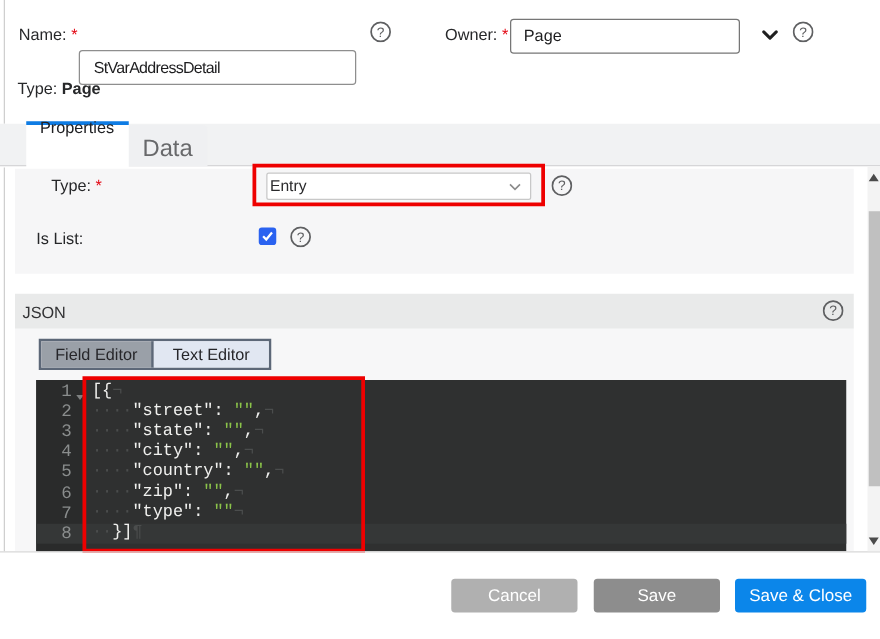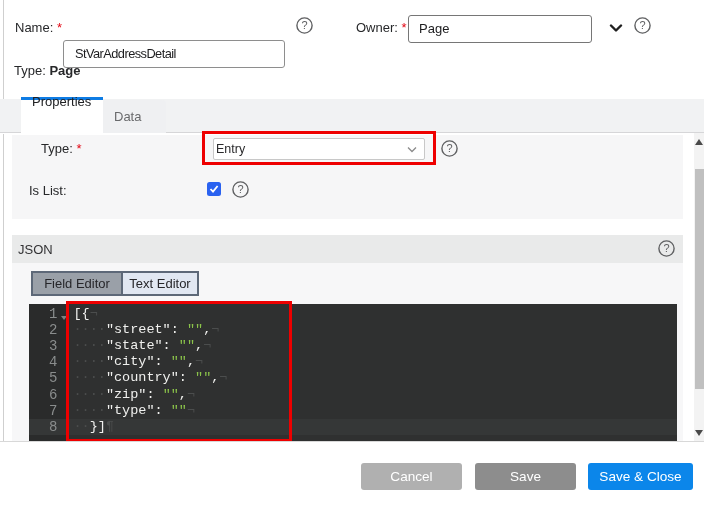--- a/index.html
+++ b/index.html
@@ -35,21 +35,21 @@
       <circle cx="8.5" cy="8.5" r="7.6" fill="none" stroke="#5f6062" stroke-width="1.4"></circle>
       <text x="8.5" y="12.4" font-size="11" fill="#5f6062" text-anchor="middle" font-family="Liberation Sans">?</text>
     </svg>
 
   <div class="abs lbl" style="left:14px; top:63px;">Type: <b>Page</b></div>
 
   <div class="abs" style="left:0; top:99px; width:704px; height:34px; background:#f1f2f3; border-bottom:1px solid #d6d6d8;"></div>
   <div class="abs" style="left:102px; top:100px; width:64px; height:33px; background:#eff0f2; border-radius:4px 4px 0 0;"></div>
   <div class="abs" style="left:21px; top:97px; width:82px; height:37px; background:#fff; border-top:3px solid #0e7ce4;"></div>
   <div class="abs" style="left:32px; top:94px; font-size:13px; color:#202124;">Properties</div>
-  <div class="abs" style="left:114px; top:109px; font-size:13px; color:#68696b;">Data</div>
+  <div class="abs" style="left:114px; top:109px; font-size:19px; color:#68696b;">Data</div>
 
   <div class="abs" style="left:12px; top:135px; width:671px; height:84px; background:#f6f6f7;"></div>
   <div class="abs lbl" style="left:41px; top:141px;">Type:&nbsp;<span class="red">*</span></div>
   <div class="abs" style="left:213px; top:138px; width:212px; height:22px; background:#fff; border:1px solid #c8c8c8; border-radius:2px; font-size:12.5px; color:#2a2a2c; line-height:20px; padding-left:2px;">Entry</div>
   <svg class="abs" style="left:406px; top:146px;" width="12" height="8" viewBox="0 0 12 8">
       <path d="M2 1.5 L6 5.5 L10 1.5" fill="none" stroke="#8b8b8b" stroke-width="1.3"></path>
     </svg>
   <svg class="abs help" style="left:441px; top:140px;" viewBox="0 0 17 17">
       <circle cx="8.5" cy="8.5" r="7.6" fill="none" stroke="#5f6062" stroke-width="1.4"></circle>
       <text x="8.5" y="12.4" font-size="11" fill="#5f6062" text-anchor="middle" font-family="Liberation Sans">?</text>
@@ -68,21 +68,21 @@
   <div class="abs" style="left:12px; top:235px; width:671px; height:28px; background:#e9eaea;"></div>
   <div class="abs" style="left:18px; top:242px; font-size:13px; color:#323234;">JSON</div>
   <svg class="abs" style="left:658px; top:240px; width:17px; height:17px;" viewBox="0 0 17 17">
       <circle cx="8.5" cy="8.5" r="7.6" fill="none" stroke="#5f6062" stroke-width="1.4"></circle>
       <text x="8.5" y="12.4" font-size="11" fill="#5f6062" text-anchor="middle" font-family="Liberation Sans">?</text>
     </svg>
   <div class="abs" style="left:12px; top:263px; width:671px; height:178px; background:#f7f7f8;"></div>
 
   <div class="abs" style="left:31px; top:271px; height:25px; border:2px solid #5d6878; display:flex;">
     <div style="width:90px; background:#9aa0a8; font-size:13px; color:#26262a; text-align:center; line-height:21px; border-right:2px solid #5d6878;">Field Editor</div>
-    <div style="width:74px; background:#e1e7f2; font-size:13px; color:#26262a; text-align:center; line-height:21px;">Text Editor</div>
+    <div style="width:92px; background:#e1e7f2; font-size:13px; color:#26262a; text-align:center; line-height:21px;">Text Editor</div>
   </div>
 
   <div class="abs" style="left:29px; top:304px; width:648px; height:137px; background:#2f3030;"></div>
   <div class="abs" style="left:29px; top:304px; width:37px; height:137px; background:#2a2b2b;"></div>
   <div class="abs" style="left:29px; top:419px; width:648px; height:16px; background:#353737;"></div>
   <div class="abs mono" id="gutter" style="left:29px; top:305.5px; width:28.5px; height:130px; font-size:14px; line-height:16.2px; color:#8a8d8d; text-align:right;">1<br>2<br>3<br>4<br>5<br>6<br>7<br>8</div>
   <div class="abs" style="left:60.5px; top:315.5px; width:0; height:0; border-left:3px solid transparent; border-right:3px solid transparent; border-top:4px solid #7e8181;"></div>
   <div class="abs mono" id="code" style="left:73.5px; top:305.5px; font-size:13.5px; line-height:16.2px; color:#f0f0ee; white-space:pre;"><span>[{</span><span class="f">¬</span>
 <span class="f">····</span>"street": <span class="g">""</span>,<span class="f">¬</span>
 <span class="f">····</span>"state": <span class="g">""</span>,<span class="f">¬</span>

